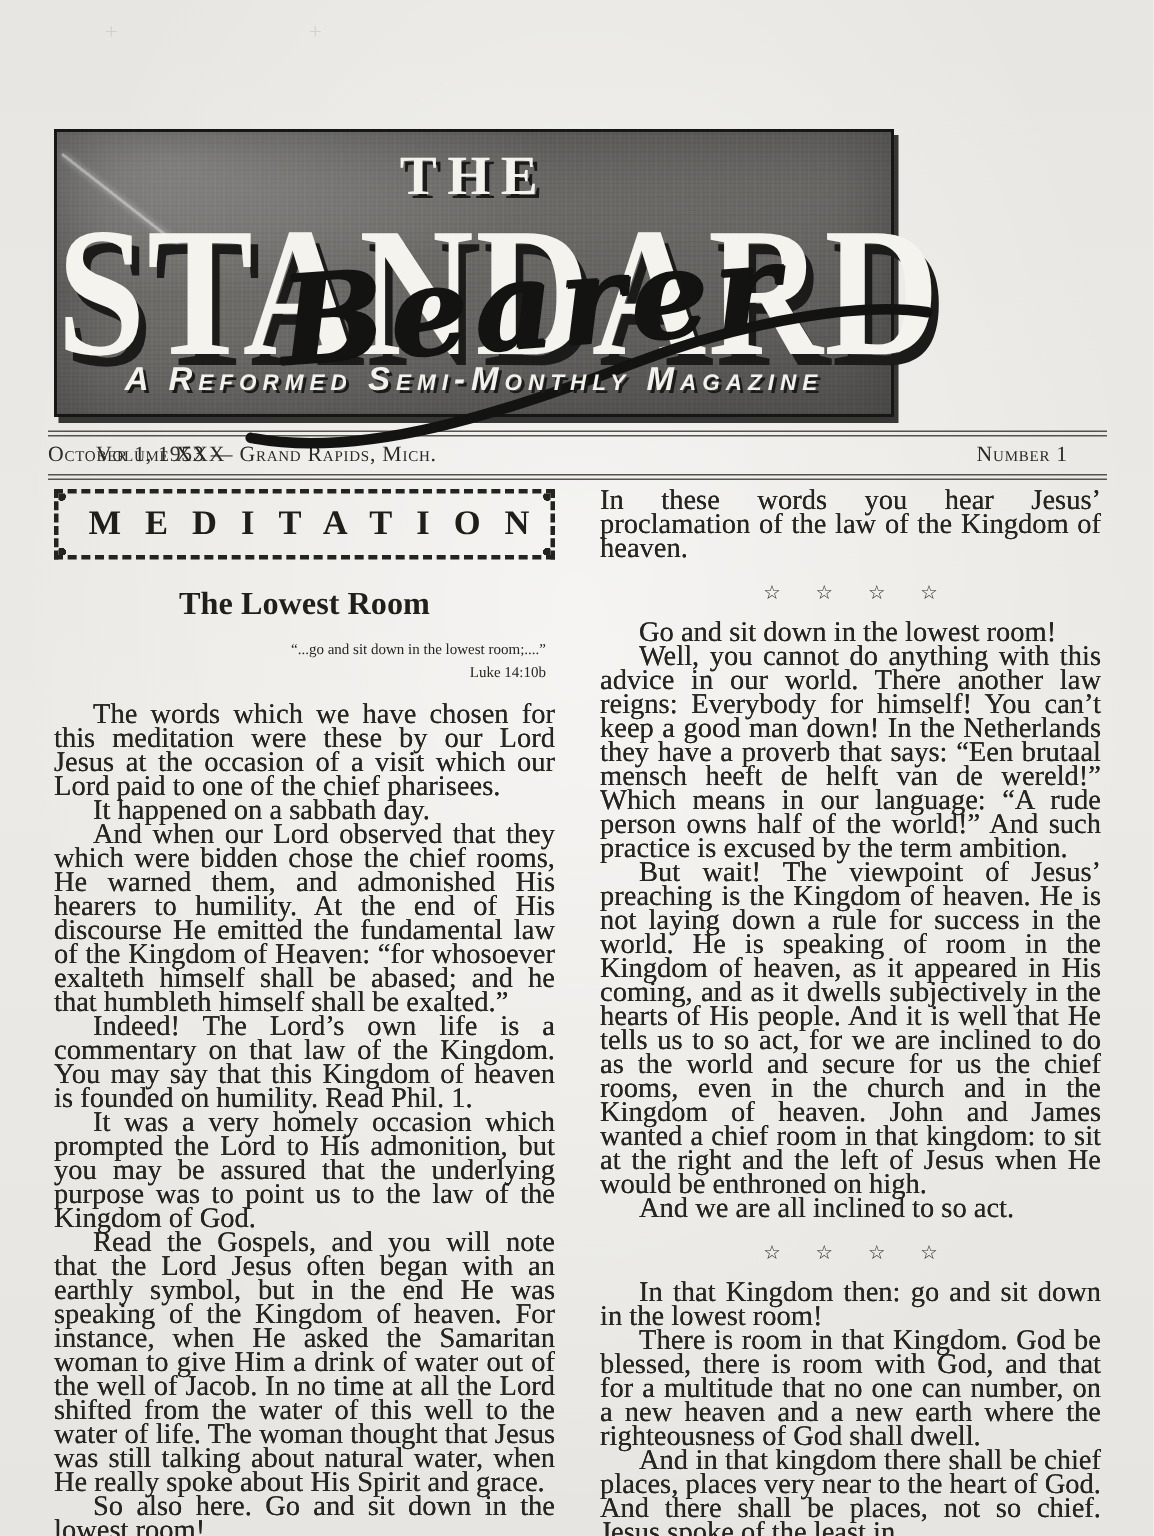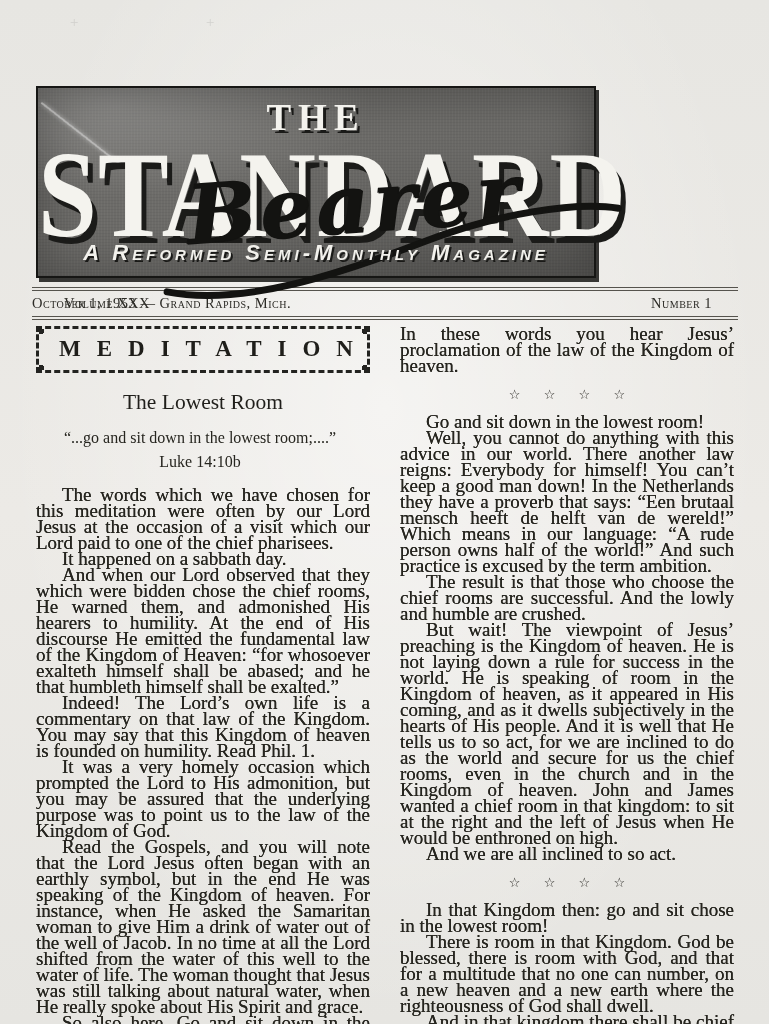--- a/index.html
+++ b/index.html
@@ -85,24 +85,24 @@
       radial-gradient(circle 3px at calc(100% - 2px) 2px, #232320 98%, transparent),
       radial-gradient(circle 3px at 2px calc(100% - 2px), #232320 98%, transparent),
       radial-gradient(circle 3px at calc(100% - 2px) calc(100% - 2px), #232320 98%, transparent);
     background-repeat:no-repeat;
   }
   .medbox-label{
     font-weight:bold; font-size:23px; letter-spacing:16px; text-indent:16px; color:#1f1e1a;
   }
 
   .article-title{
-    text-align:center; font-weight:normal; font-size:21.5px; color:#201f1b;
+    text-align:center; font-weight:bold; font-size:21.5px; color:#201f1b;
     margin:17px 0 11px;
   }
-  .epigraph{ text-align:center; padding-right:6px; font-size:16px; line-height:1.5; margin-bottom:13px; }
+  .epigraph{ text-align:right; padding-right:6px; font-size:10px; line-height:1.5; margin-bottom:13px; }
   .epigraph .ref{ display:block; }
 
   .para{
     text-align:justify; font-size:19px; line-height:16px; color:#26251f;
     text-shadow:0 0 .3px currentColor; margin:0;
   }
   .para.indent{ text-indent:26px; }
   .stars{ text-align:center; word-spacing:20px; font-size:13px; margin:13px 0 11px; color:#2a2924; }
 </style>
 </head>
@@ -137,39 +137,38 @@
     <div class="col">
       <div class="medbox">
         <div class="medbox-label">MEDITATION</div>
       </div>
       <div class="article-title">The Lowest Room</div>
       <div class="epigraph">
         <span>“...go and sit down in the lowest room;....”</span>
         <span class="ref">Luke 14:10b</span>
       </div>
       <div>
-          <p class="para indent">The words which we have chosen for this meditation were often by our Lord Jesus at the occasion of a visit which our Lord paid to one of the chief pharisees.</p>
+          <p class="para indent">The words which we have chosen for this meditation were these by our Lord Jesus at the occasion of a visit which our Lord paid to one of the chief pharisees.</p>
           <p class="para indent">It happened on a sabbath day.</p>
           <p class="para indent">And when our Lord observed that they which were bidden chose the chief rooms, He warned them, and admonished His hearers to humility.  At the end of His discourse He emitted the fundamental law of the Kingdom of Heaven: “for whosoever exalteth himself shall be abased; and he that humbleth himself shall be exalted.”</p>
           <p class="para indent">Indeed!  The Lord’s own life is a commentary on that law of the Kingdom.  You may say that this Kingdom of heaven is founded on humility.  Read Phil. 1.</p>
           <p class="para indent">It was a very homely occasion which prompted the Lord to His admonition, but you may be assured that the underlying purpose was to point us to the law of the Kingdom of God.</p>
           <p class="para indent">Read the Gospels, and you will note that the Lord Jesus often began with an earthly symbol, but in the end He was speaking of the Kingdom of heaven.  For instance, when He asked the Samaritan woman to give Him a drink of water out of the well of Jacob.  In no time at all the Lord shifted from the water of this well to the water of life.  The woman thought that Jesus was still talking about natural water, when He really spoke about His Spirit and grace.</p>
           <p class="para indent">So also here.  Go and sit down in the lowest room!</p>
         </div>
     </div>
     <div class="col">
       <div>
           <p class="para">In these words you hear Jesus’ proclamation of the law of the Kingdom of heaven.</p>
           <div class="stars">☆ ☆ ☆ ☆</div>
           <p class="para indent">Go and sit down in the lowest room!</p>
           <p class="para indent">Well, you cannot do anything with this advice in our world.  There another law reigns: Everybody for himself!  You can’t keep a good man down!  In the Netherlands they have a proverb that says: “Een brutaal mensch heeft de helft van de wereld!”  Which means in our language: “A rude person owns half of the world!”  And such practice is excused by the term ambition.</p>
-          <p class="para indent">The result is that those who choose the chief rooms are successful.  And the lowly and humble are crushed.</p>
           <p class="para indent">But wait!  The viewpoint of Jesus’ preaching is the Kingdom of heaven.  He is not laying down a rule for success in the world.  He is speaking of room in the Kingdom of heaven, as it appeared in His coming, and as it dwells subjectively in the hearts of His people.  And it is well that He tells us to so act, for we are inclined to do as the world and secure for us the chief rooms, even in the church and in the Kingdom of heaven.  John and James wanted a chief room in that kingdom: to sit at the right and the left of Jesus when He would be enthroned on high.</p>
           <p class="para indent">And we are all inclined to so act.</p>
           <div class="stars">☆ ☆ ☆ ☆</div>
-          <p class="para indent">In that Kingdom then: go and sit chose in the lowest room!</p>
+          <p class="para indent">In that Kingdom then: go and sit down in the lowest room!</p>
           <p class="para indent">There is room in that Kingdom.  God be blessed, there is room with God, and that for a multitude that no one can number, on a new heaven and a new earth where the righteousness of God shall dwell.</p>
           <p class="para indent">And in that kingdom there shall be chief places, places very near to the heart of God.  And there shall be places, not so chief.  Jesus spoke of the least in</p>
         </div>
     </div>
   </div>
 
 </div>
 
 </body></html>

